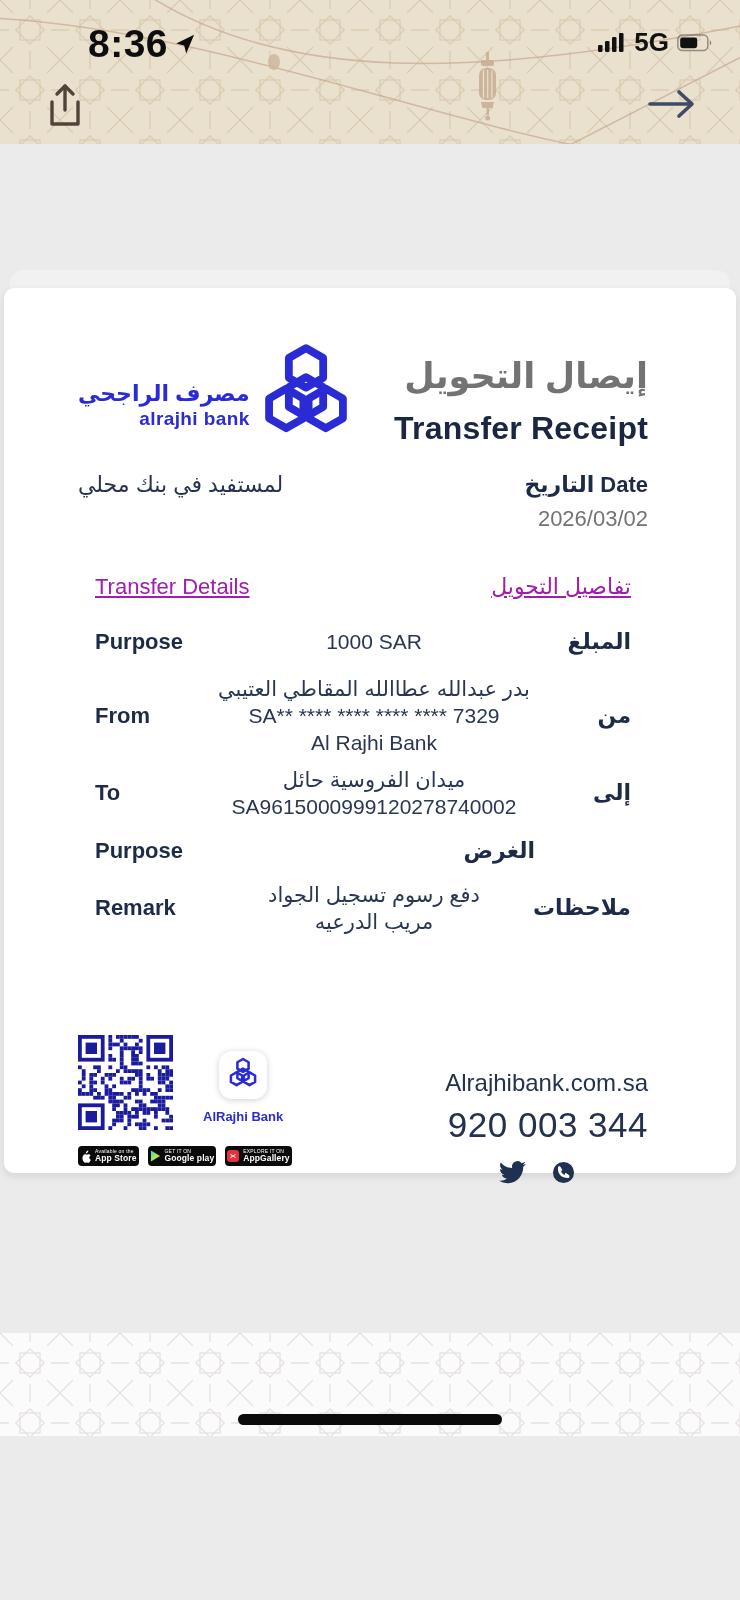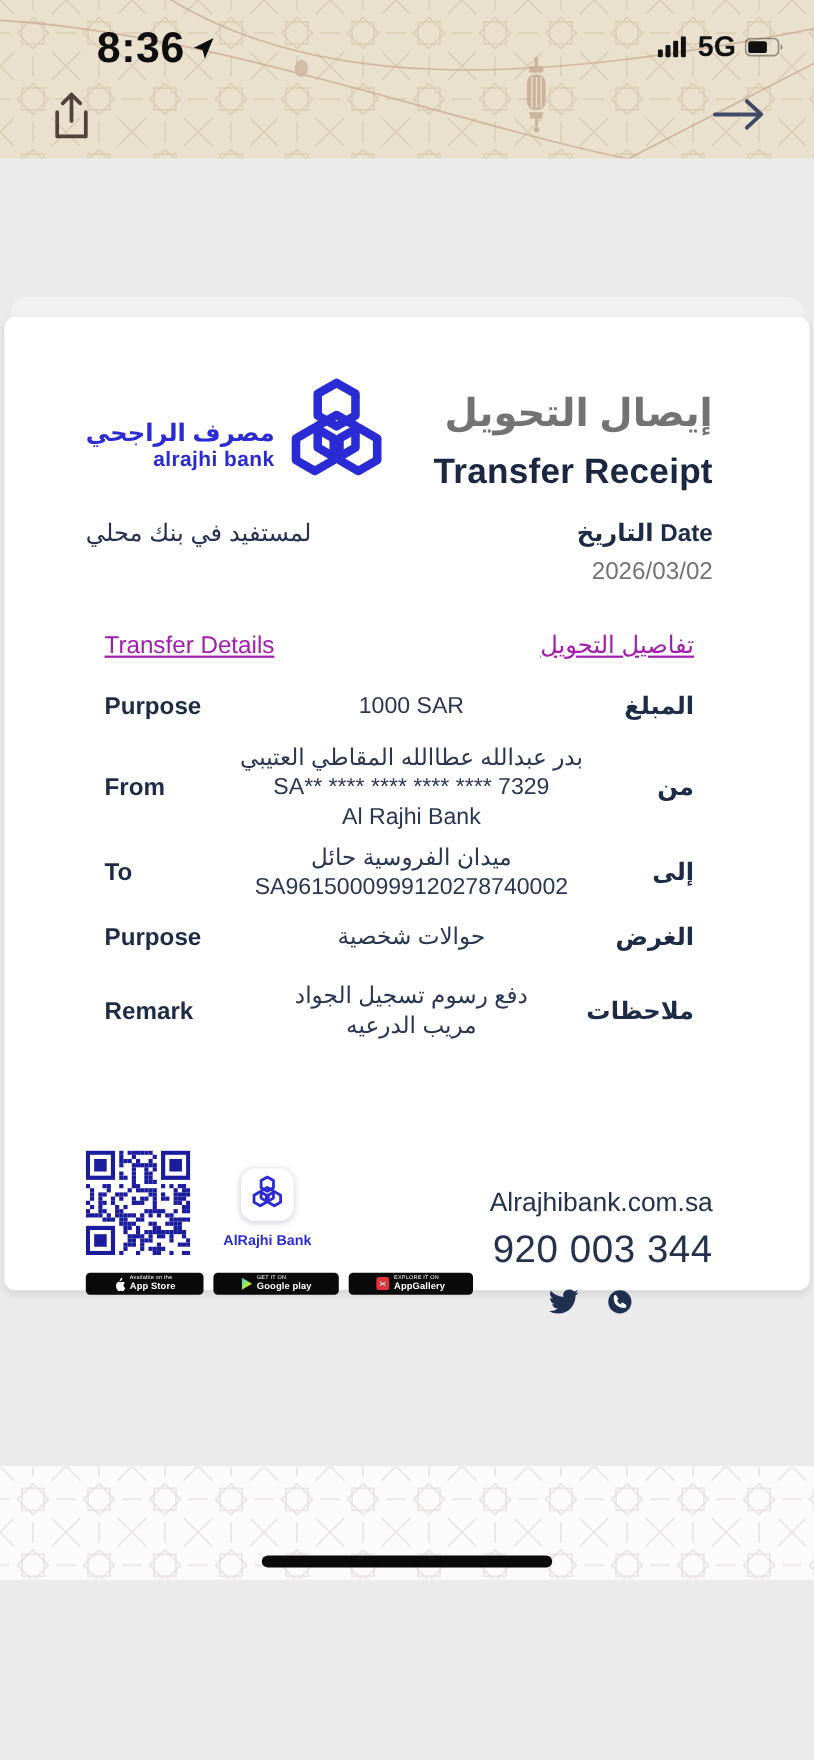--- a/index.html
+++ b/index.html
@@ -48,33 +48,33 @@
   .section-row{display:flex;justify-content:space-between;margin-top:42px;padding:0 17px;
     font-size:22px;color:#a21caf;text-decoration:underline;}
   .detail-row{display:grid;grid-template-columns:118px 1fr 96px;align-items:center;padding:0 17px;}
   .lbl-en{font-size:22px;font-weight:700;color:#1e2b47;}
   .lbl-ar{font-size:22px;font-weight:700;color:#1e2b47;text-align:right;}
   .val{text-align:center;font-size:21px;color:#2a3752;line-height:27px;}
   .mt-amount{margin-top:28px;}
   .mt-from{margin-top:20px;}
   .mt-to{margin-top:10px;}
   .mt-purpose{margin-top:18px;}
-  .mt-remark{margin-top:27px;gap:48px;}
+  .mt-remark{margin-top:17px;gap:48px;}
 
   
   .foot{display:flex;justify-content:space-between;align-items:flex-start;margin-top:100px;}
   .qr-app{display:flex;align-items:flex-start;gap:30px;}
   .qr{width:95px;height:95px;color:#1b1b9e;}
   .app-col{display:flex;flex-direction:column;align-items:center;margin-top:16px;}
   .app-icon{width:48px;height:48px;background:#fff;border-radius:13px;
     box-shadow:0 1px 6px rgba(40,40,90,.22);display:flex;align-items:center;justify-content:center;}
   .app-caption{font-size:13px;font-weight:700;color:#2b2bd5;margin-top:10px;white-space:nowrap;}
   .badges{display:flex;gap:9px;margin-top:16px;}
   .badge{height:20px;background:#0a0a0a;border-radius:4px;display:flex;align-items:center;
-    gap:4px;padding:0 25px;color:#fff;}
+    gap:4px;padding:0 2px;color:#fff;}
   .badge-txt{display:flex;flex-direction:column;line-height:1.05;}
   .b-top{font-size:5px;letter-spacing:.2px;}
   .b-bot{font-size:8.5px;font-weight:700;letter-spacing:.1px;}
   .foot-right{text-align:right;margin-top:34px;}
   .website{font-size:24px;color:#24324e;}
   .phone-num{font-size:35px;color:#24324e;margin-top:8px;letter-spacing:.5px;}
   .socials{display:flex;gap:26px;justify-content:center;margin-top:16px;transform:translateX(-10px);}
 
   
   .bottom{position:relative;height:103px;flex:0 0 auto;background:#fcfbfb;overflow:hidden;}
@@ -229,23 +229,20 @@
       <div class="lbl-en">To</div>
       <div class="val">
         <div dir="auto">ميدان الفروسية حائل</div>
         <div dir="ltr">SA9615000999120278740002</div>
       </div>
       <div class="lbl-ar" dir="rtl">إلى</div>
     </div>
 
     <div class="detail-row mt-purpose">
       <div class="lbl-en">Purpose</div>
-      <div class="val">
-          <div dir="auto">حوالات شخصية</div>
-        </div>
       <div class="lbl-ar" dir="rtl">الغرض</div>
     </div>
 
     <div class="detail-row mt-remark">
       <div class="lbl-en">Remark</div>
       <div class="val">
           <div dir="auto">دفع رسوم تسجيل الجواد مريب الدرعيه</div>
         </div>
       <div class="lbl-ar" dir="rtl">ملاحظات</div>
     </div>

